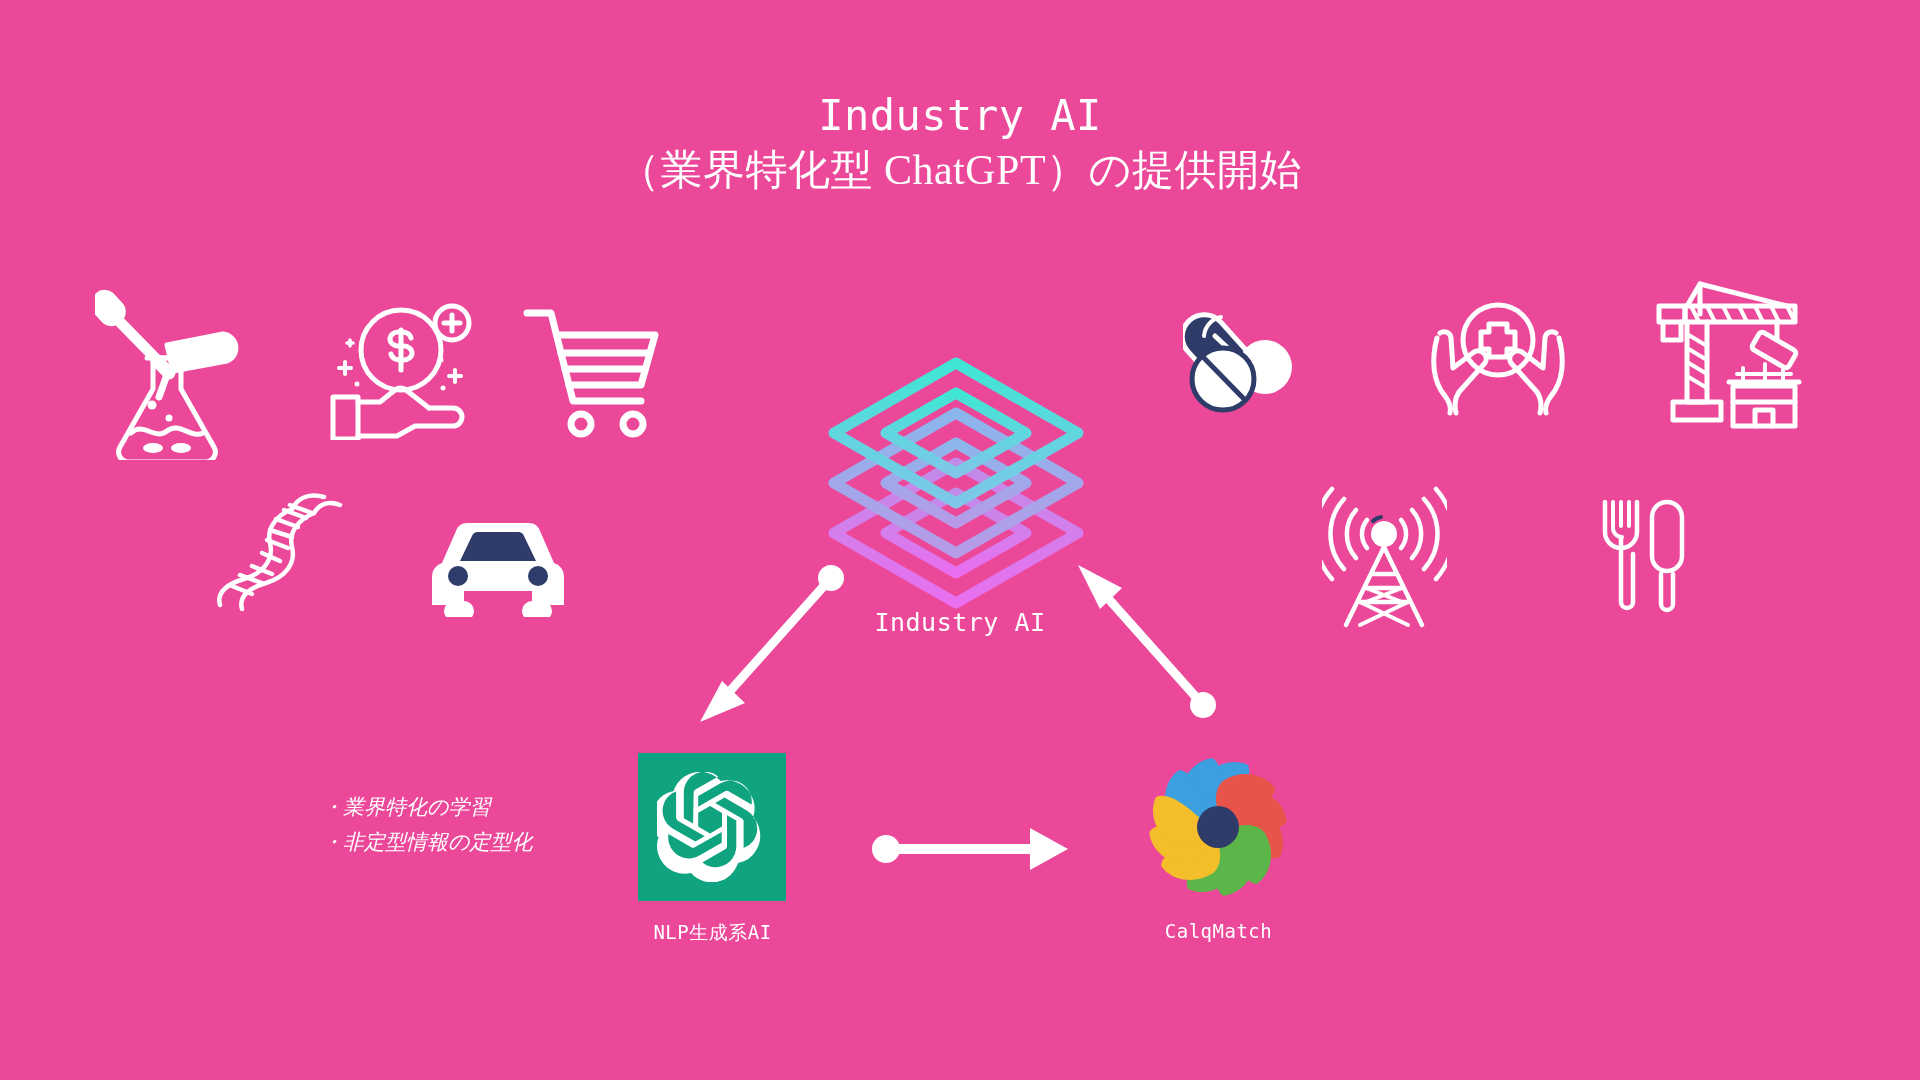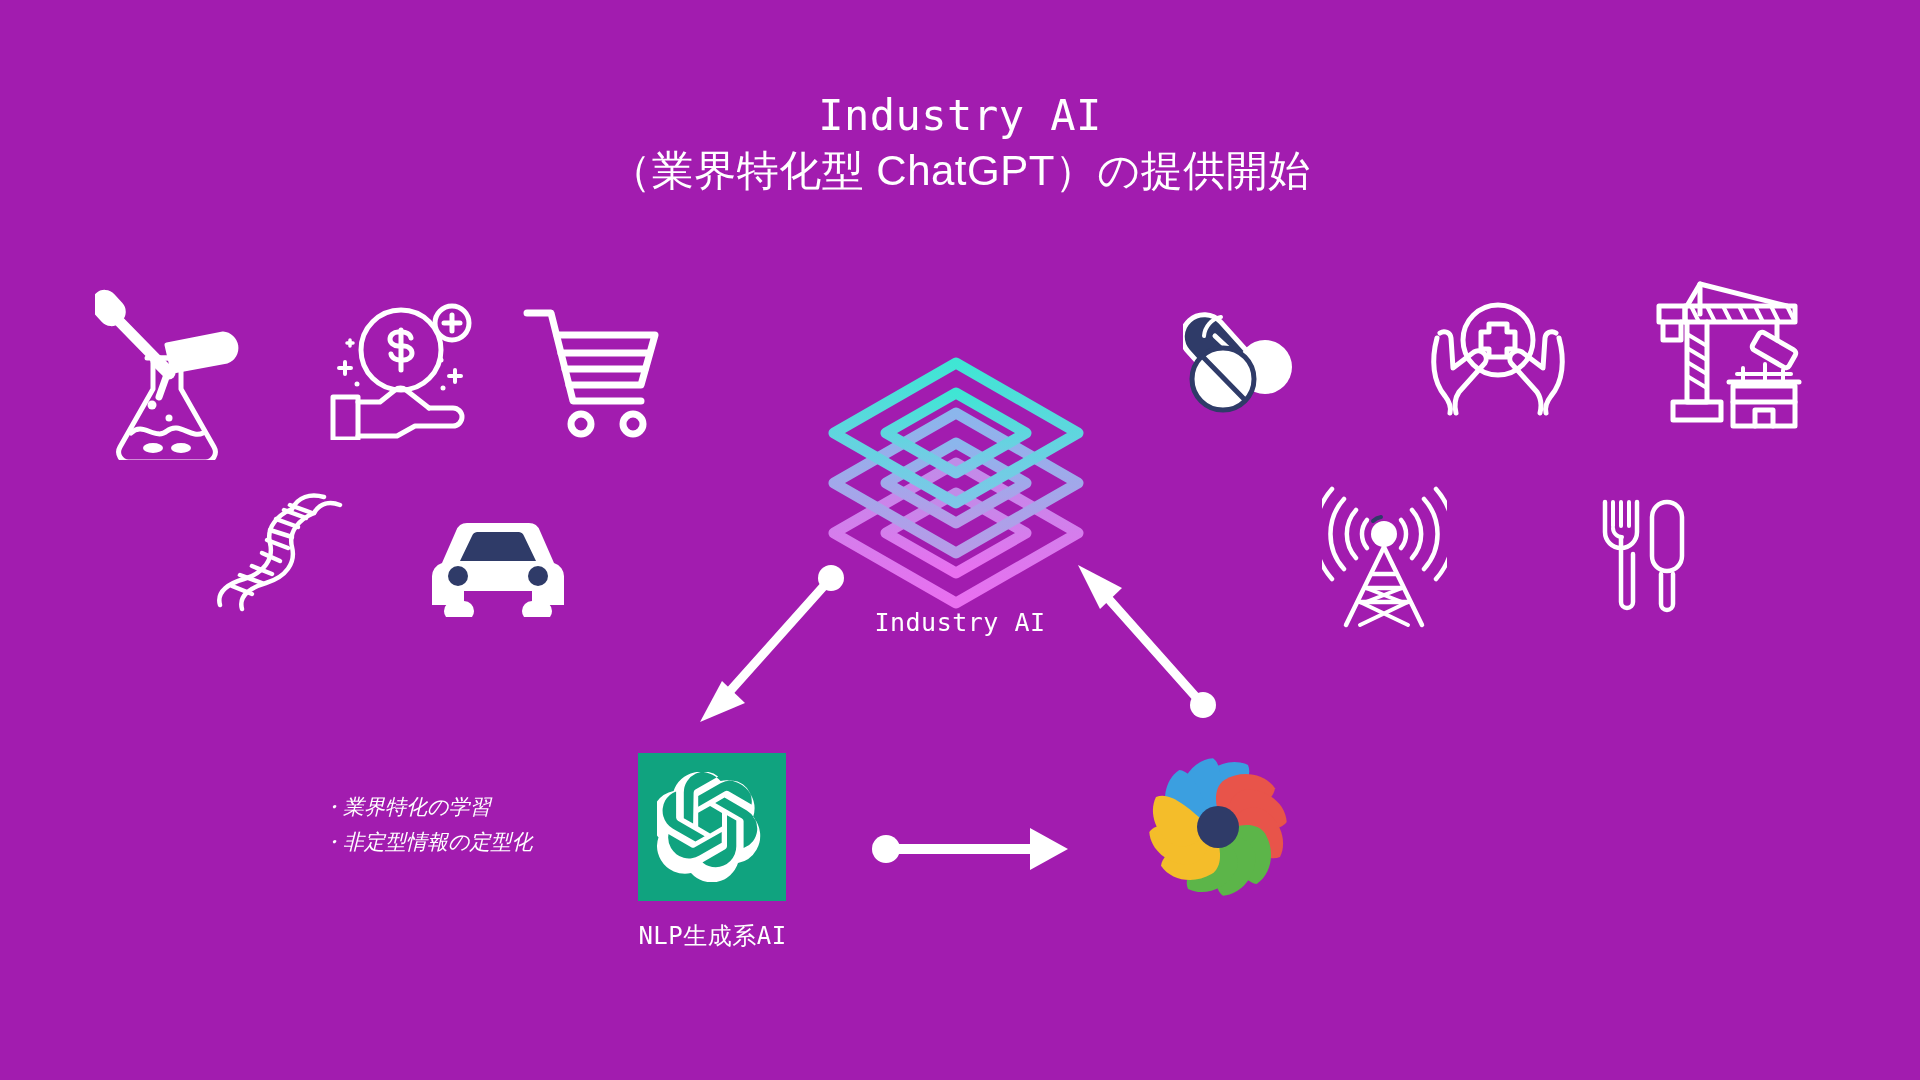--- a/index.html
+++ b/index.html
@@ -10,42 +10,42 @@
   body {
     width: 1920px;
     height: 1080px;
     overflow: hidden;
     font-family: "DejaVu Sans Mono", "Liberation Mono", monospace;
     position: relative;
   }
   #slide {
     position: absolute;
     inset: 0;
-    background: #a21caf;
+    background: #ec4899;
   }
 
   
   .title-block {
     position: absolute;
     top: 88px;
     left: 0;
     width: 1920px;
     text-align: center;
     color: #ffffff;
     line-height: 1.32;
     letter-spacing: 0.5px;
   }
   .title-line {
     display: block;
     font-size: 42px;
     font-weight: 400;
     white-space: pre;
   }
   .title-line.l1 { font-family: "DejaVu Sans Mono", monospace; }
-  .title-line.l2 { font-family: Liberation Sans, sans-serif; }
+  .title-line.l2 { font-family: Liberation Serif, serif; }
 
   
   .icon-cell {
     position: absolute;
     color: #ffffff;
   }
   .icon-cell svg { display: block; }
 
   
   #center-logo {
@@ -89,21 +89,21 @@
     position: absolute;
     left: 1143px;
     top: 753px;
     width: 150px;
     height: 148px;
   }
 
   .node-label {
     position: absolute;
     color: #ffffff;
-    font-size: 24px;
+    font-size: 19px;
     font-family: "DejaVu Sans Mono", monospace;
     letter-spacing: 0.5px;
     white-space: nowrap;
   }
   #nlp-label { left: 540px; top: 920px; width: 345px; text-align: center; }
   #calq-label { left: 1046px; top: 920px; width: 345px; text-align: center; }
 
   
   .bullets {
     position: absolute;
@@ -381,20 +381,21 @@
           <path d="M0 -8 C20 -30 36 -48 30 -62 C14 -70 -8 -62 -18 -44 C-24 -32 -14 -16 0 -8 Z" transform="rotate(210)"></path>
           <path d="M0 -8 C20 -30 36 -48 30 -62 C14 -70 -8 -62 -18 -44 C-24 -32 -14 -16 0 -8 Z" transform="rotate(240)"></path>
           <path d="M0 -8 C20 -30 36 -48 30 -62 C14 -70 -8 -62 -18 -44 C-24 -32 -14 -16 0 -8 Z" transform="rotate(270)"></path>
         </g>
         <circle cx="0" cy="0" r="21" fill="#2f3b68"></circle>
       </g>
     </svg>
   </div>
 
   <div class="node-label" id="nlp-label">NLP生成系AI</div>
+  <div class="node-label" id="calq-label">CalqMatch</div>
 
   <div class="bullets" id="bullets-left">
     <div>・業界特化の学習</div>
     <div>・非定型情報の定型化</div>
   </div>
 
 
 </div>
 
 </body></html>

